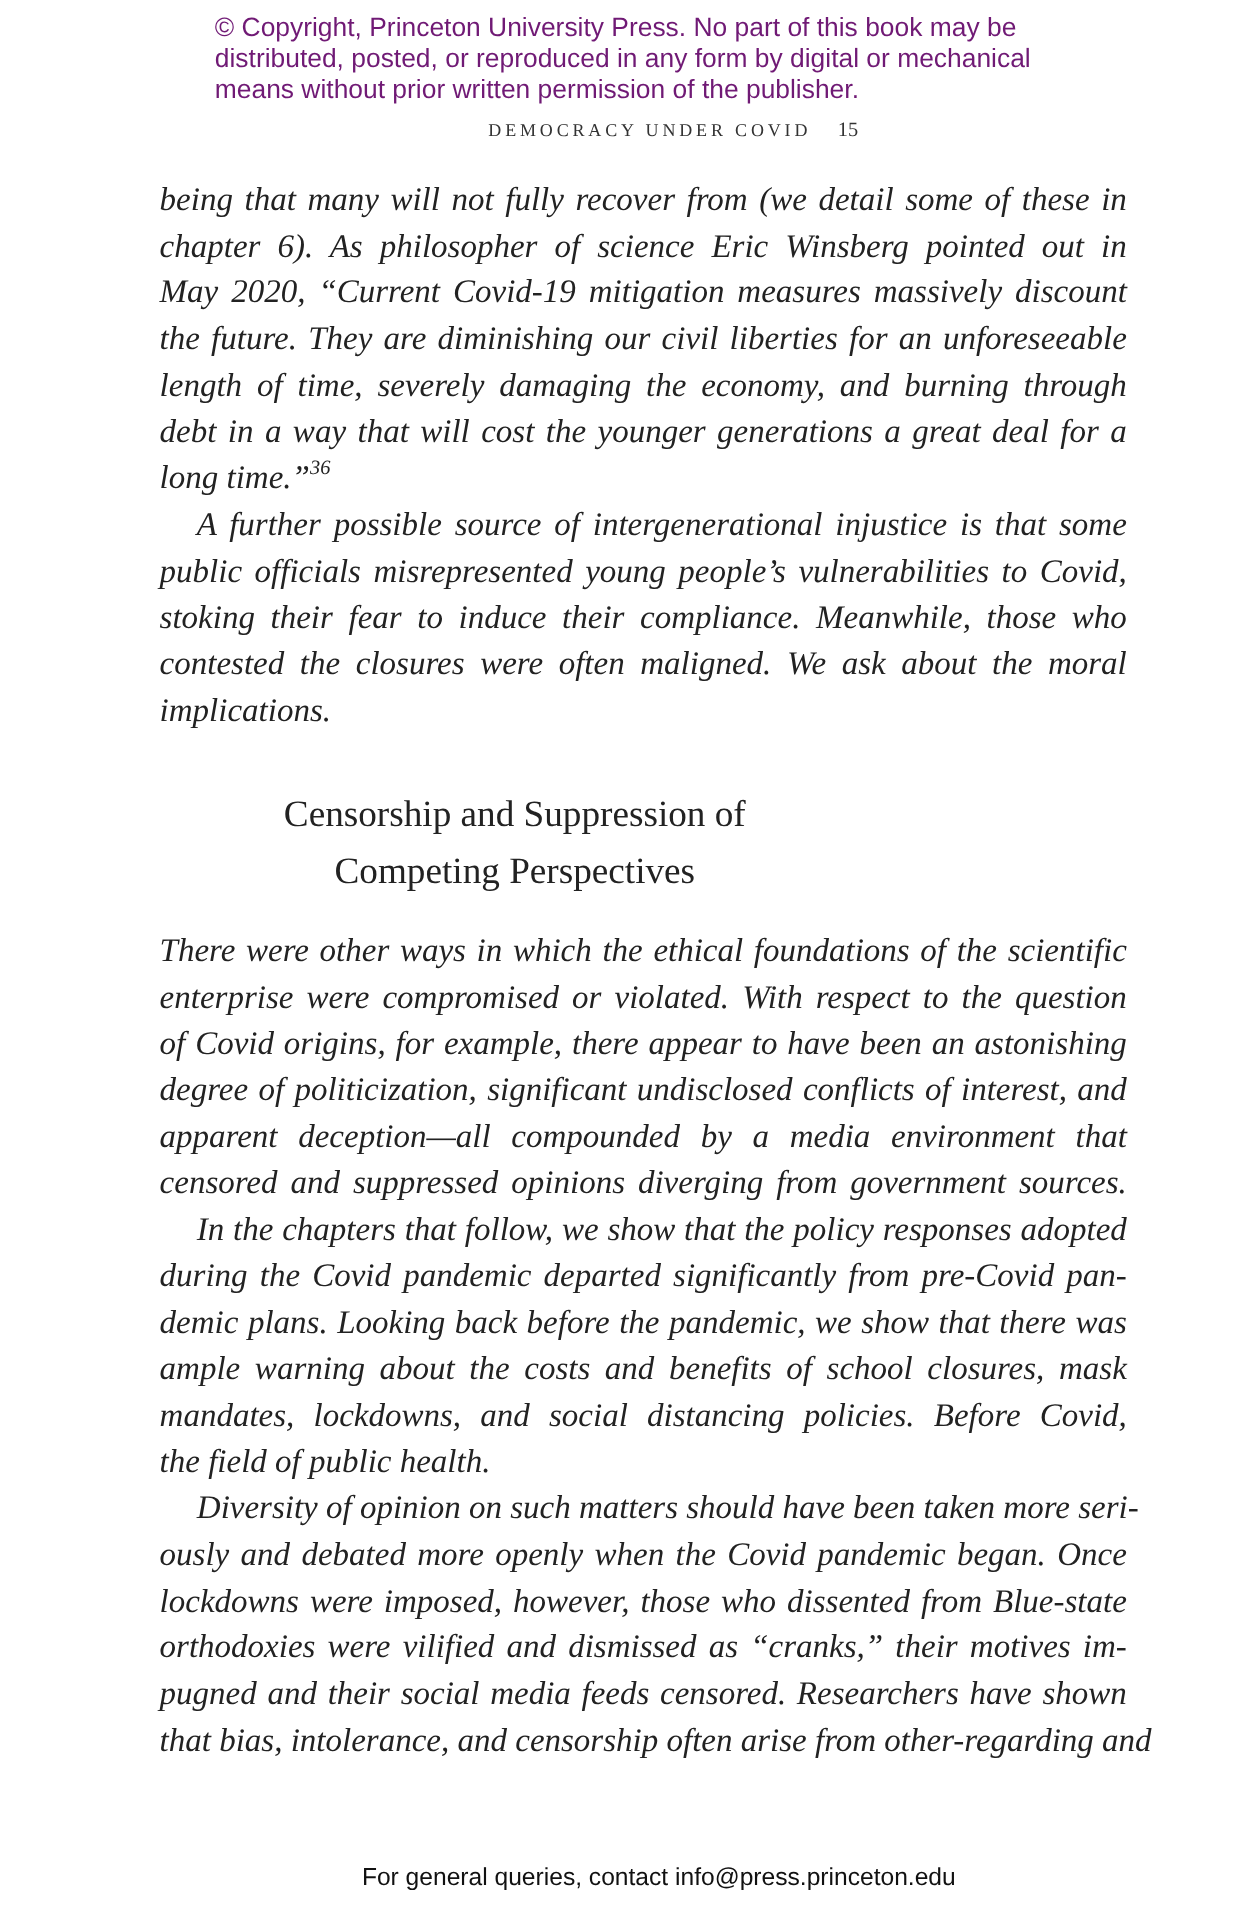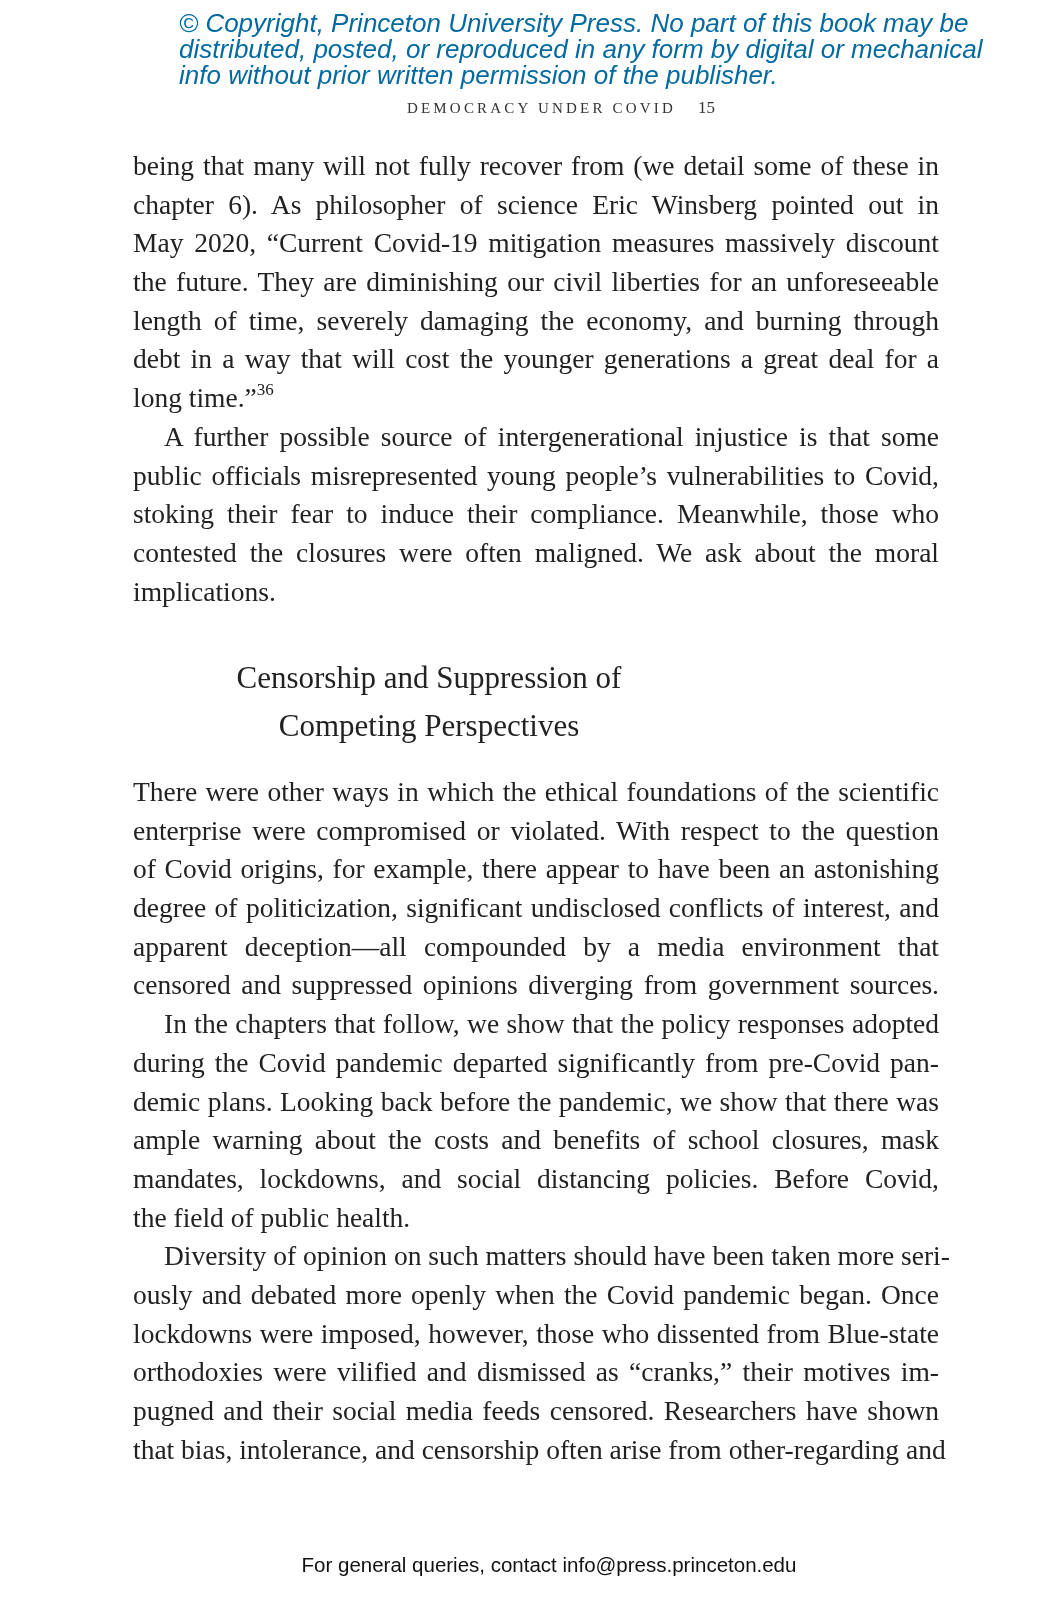--- a/index.html
+++ b/index.html
@@ -1,53 +1,52 @@
 <!DOCTYPE html>
 <html><head>
 <meta charset="utf-8">
 <style>
   html, body { margin: 0; padding: 0; background: #ffffff; }
   body { width: 1050px; height: 1600px; position: relative; overflow: hidden; }
   .notice {
     position: absolute; left: 179px; top: 10px; width: 720px;
-    font-family: "Liberation Sans", sans-serif; font-size: 26px; line-height: 26px;
-    color: #0369a1;
-    font-style: italic;
+    font-family: "Liberation Sans", sans-serif; font-size: 22px; line-height: 26px;
+    color: #701a75;
   }
   .notice div { white-space: nowrap; }
   .running-head {
     position: absolute; left: 0; width: 1050px; top: 98px; text-align: center;
     font-family: "Liberation Serif", serif; font-size: 15px; letter-spacing: 3.2px; color: #333; margin-left: 36px;
   }
   .running-head .folio { margin-left: 22px; letter-spacing: 0; font-size: 17px; }
   .body-text {
     position: absolute; left: 133px; width: 806px; top: 147px;
     font-family: "Liberation Serif", serif; font-size: 27.5px; line-height: 38.7px; color: #222;
   }
-  .line { display: block; height: 38.7px; white-space: nowrap; text-align: justify; text-align-last: justify; }
+  .line { display: block; height: 38.7px; white-space: nowrap; text-align: justify; text-align-last: justify; font-style: italic; }
   .line.last { text-align-last: left; }
   .line.indent { text-indent: 31px; }
   sup { font-size: 17px; line-height: 0; vertical-align: 12px; }
   .heading {
     position: absolute; left: 0; width: 858px; top: 654px; text-align: center;
     font-family: "Liberation Serif", serif; font-size: 31px; line-height: 48px; color: #222;
   }
   .section2 { top: 773px; }
   .footer {
     position: absolute; left: 0; width: 1050px; top: 1553px; text-align: center;
     font-family: "Liberation Sans", sans-serif; font-size: 20.5px; color: #111; padding-left: 24px;
   }
 </style>
 </head>
 <body>
 
 <div class="notice">
   <div>© Copyright, Princeton University Press. No part of this book may be</div>
   <div>distributed, posted, or reproduced in any form by digital or mechanical</div>
-  <div>info without prior written permission of the publisher.</div>
+  <div>means without prior written permission of the publisher.</div>
 </div>
 
 <div class="running-head">
   <span>DEMOCRACY UNDER COVID</span><span class="folio">15</span>
 </div>
 
 <div class="body-text">
   <div>
     <span class="line">being that many will not fully recover from (we detail some of these in</span>
     <span class="line">chapter 6). As philosopher of science Eric Winsberg pointed out in</span>

